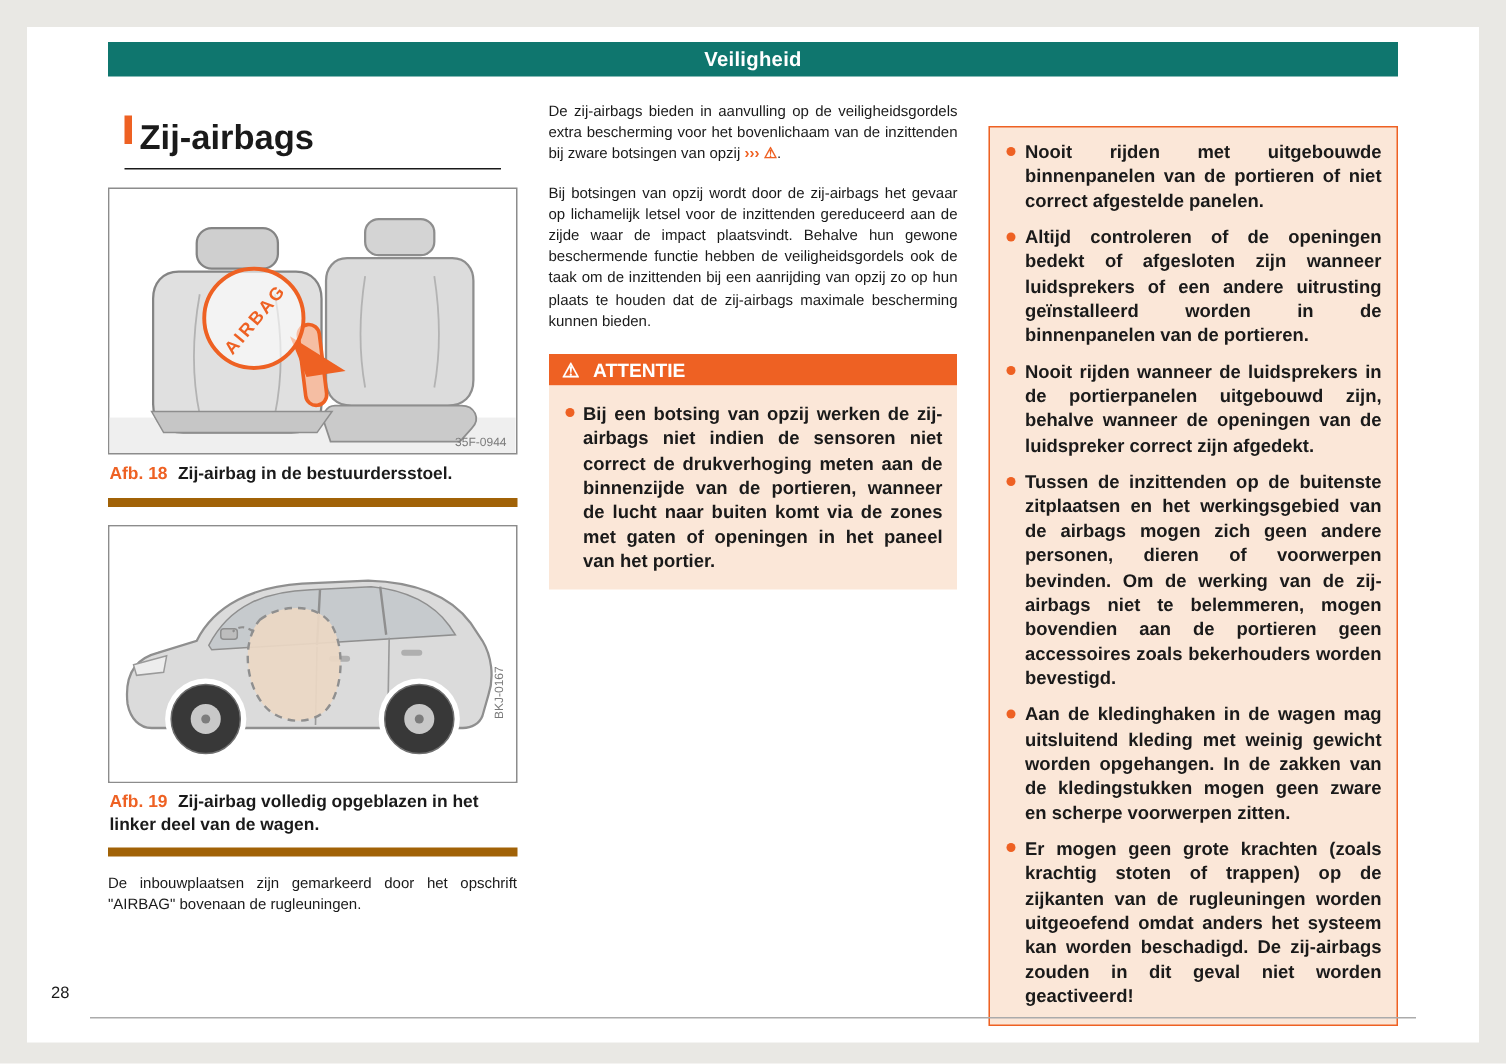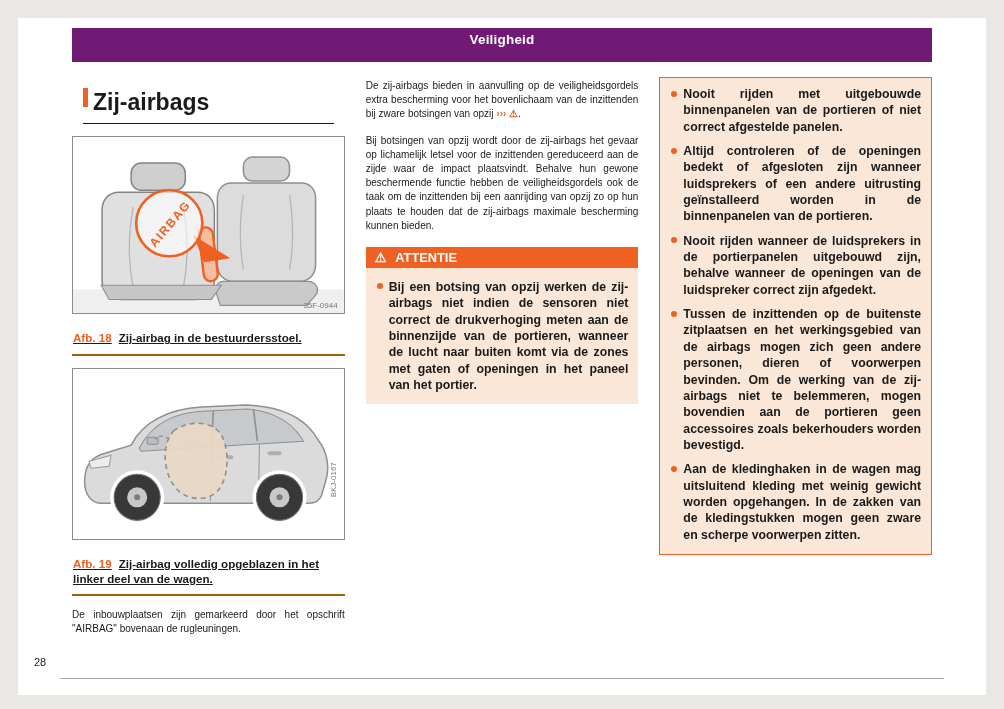--- a/index.html
+++ b/index.html
@@ -13,42 +13,42 @@
   }
   .page {
     width:968px; height:677px;
     margin:18px auto 0;
     background:#FFFFFF;
     position:relative;
     overflow:hidden;
   }
   .page-inner { padding:10px 54px 0; }
   .header-bar {
-    height:34px; background:#701a75;
+    height:23px; background:#0f766e;
     color:#FFFFFF; font-weight:bold; font-size:13.5px;
     text-align:center; line-height:23px; letter-spacing:0.2px;
   }
   .content { display:flex; gap:21px; margin-top:15px; }
   .col { flex:1 1 0; min-width:0; }
 
   .section-heading {
     font-size:23px; font-weight:bold; margin:11px;
     padding:1px 0 7px 10px;
     border-bottom:1.6px solid #1A1A1A;
     position:relative;
   }
   .section-heading::before{
     content:""; position:absolute; left:0; top:0; width:5px; height:19px; background:#EE6123;
   }
   figure { margin:12px 0 0; border:1px solid #8C8C8C; position:relative; background:#fff; }
   figure svg { display:block; width:100%; height:auto; }
   .fig-caption {
-    border-bottom:2px solid #a16207;
-    padding:16px 1px 8px;
-    font-size:11.6px; font-weight:bold; line-height:1.3;text-decoration:underline;
+    border-bottom:6px solid #a16207;
+    padding:5px 1px 8px;
+    font-size:11.6px; font-weight:bold; line-height:1.3;
   }
   .fig-label { color:#EE6123; margin-right:7px; }
 
   p.body-text {
     font-size:10px; line-height:1.42; margin:12px 0 0;
     text-align:justify;
   }
   .col-mid p.body-text.first { margin-top:2px; }
   .ref { color:#EE6123; font-weight:bold; white-space:nowrap; }
   .warn-inline { color:#EE6123; font-weight:bold; }
@@ -69,21 +69,21 @@
     font-size:12.3px; font-weight:bold; line-height:1.33;
     margin-top:8px; padding-left:13px; position:relative;
     text-align:justify;
   }
   .warn-list li::before{
     content:""; position:absolute; left:1px; top:4.5px;
     width:6px; height:6px; border-radius:50%; background:#EE6123;
   }
   .warn-cont {
     border:1.4px solid #EE6123; background:#FBE7D8;
-    padding:0 10px 11px; margin-top:0;
+    padding:0 10px 11px; margin-top:18px;
   }
   .warn-cont .warn-list { background:transparent; padding:0; }
 
   .footer-line {
     position:absolute; left:42px; right:42px; bottom:16px;
     border-top:1.6px solid #ABABAB;
   }
   .page-num {
     position:absolute; left:16px; bottom:27px;
     font-size:11px; font-weight:normal;
@@ -196,20 +196,21 @@
       </div>
 
       <div class="col col-right">
         <div class="warn-cont">
           <ul class="warn-list">
             <li>Nooit rijden met uitgebouwde binnenpanelen van de portieren of niet correct afgestelde panelen.</li>
             <li>Altijd controleren of de openingen bedekt of afgesloten zijn wanneer luidsprekers of een andere uitrusting geïnstalleerd worden in de binnenpanelen van de portieren.</li>
             <li>Nooit rijden wanneer de luidsprekers in de portierpanelen uitgebouwd zijn, behalve wanneer de openingen van de luidspreker correct zijn afgedekt.</li>
             <li>Tussen de inzittenden op de buitenste zitplaatsen en het werkingsgebied van de airbags mogen zich geen andere personen, dieren of voorwerpen bevinden. Om de werking van de zij-airbags niet te belemmeren, mogen bovendien aan de portieren geen accessoires zoals bekerhouders worden bevestigd.</li>
             <li>Aan de kledinghaken in de wagen mag uitsluitend kleding met weinig gewicht worden opgehangen. In de zakken van de kledingstukken mogen geen zware en scherpe voorwerpen zitten.</li>
+            <li>Er mogen geen grote krachten (zoals krachtig stoten of trappen) op de zijkanten van de rugleuningen worden uitgeoefend omdat anders het systeem kan worden beschadigd. De zij-airbags zouden in dit geval niet worden geactiveerd!</li>
           </ul>
         </div>
       </div>
 
     </div>
   </div>
 
   <span class="page-num">28</span>
   <div class="footer-line"></div>
 </div>

